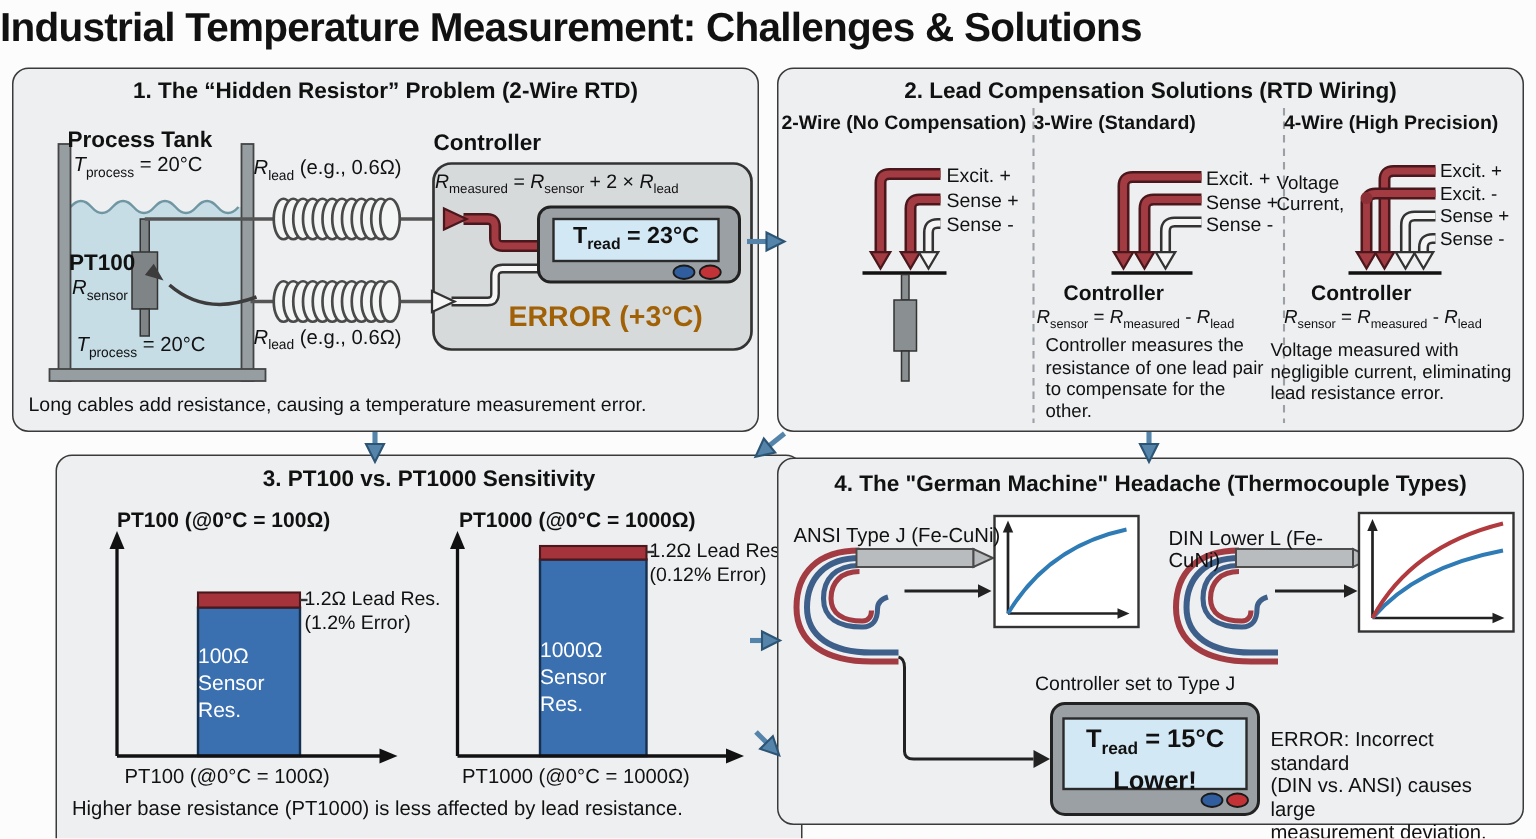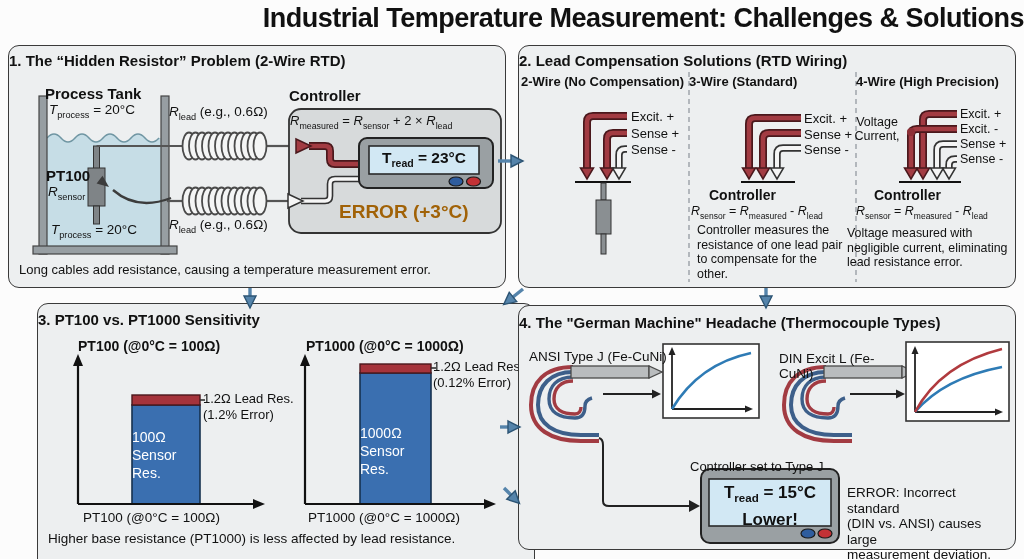--- a/index.html
+++ b/index.html
@@ -1,29 +1,29 @@
 <!DOCTYPE html>
 <html><head>
 <meta charset="utf-8">
 <style>
   html,body{margin:0;padding:0;background:#fff;}
   #stage{position:relative;width:1024px;height:559px;background:#fcfcfc;
          font-family:"Liberation Sans","DejaVu Sans",sans-serif;color:#111;overflow:hidden;}
   .abs{position:absolute;}
   .panel{position:absolute;background:#edeff0;border:1.7px solid #3a3a3a;border-radius:11px;box-sizing:border-box;}
-  .ptitle{position:absolute;left:0;right:0;text-align:left;font-weight:bold;font-size:15px;}
+  .ptitle{position:absolute;left:0;right:0;text-align:center;font-weight:bold;font-size:15px;}
   .ctr{}
   .b{font-weight:bold;}
   .i{font-style:italic;}
   sub{font-size:0.68em;}
   .lbl13{font-size:13px;}
   .lbl125{font-size:12.4px;line-height:14.6px;}
   svg{position:absolute;left:0;top:0;}
   .nowrap{white-space:nowrap;}
-  #title{position:absolute;left:0;top:3px;width:1024px;text-align:right;
+  #title{position:absolute;left:0;top:3px;width:1024px;text-align:left;
          font-size:27px;font-weight:bold;letter-spacing:-0.5px;}
   .barlabel{color:#fff;font-size:14px;line-height:18px;text-align:left;}
   .err{color:#a16207;font-weight:bold;}
   .disp{font-weight:bold;text-align:center;}
 </style>
 </head>
 <body>
 
 <div id="stage">
 
@@ -184,21 +184,21 @@
     </svg>
     <div class="abs ctr b" style="left:2px;top:28px;width:168px;font-size:13px;">2-Wire (No Compensation)</div>
     <div class="abs ctr b" style="left:170px;top:28px;width:167px;font-size:13px;">3-Wire (Standard)</div>
     <div class="abs ctr b" style="left:337px;top:28px;width:159px;font-size:13px;">4-Wire (High Precision)</div>
     <div class="abs lbl13" style="left:112px;top:63px;">Excit. +</div>
     <div class="abs lbl13" style="left:112px;top:80px;">Sense +</div>
     <div class="abs lbl13" style="left:112px;top:96px;">Sense -</div>
     <div class="abs lbl13" style="left:285px;top:65px;">Excit. +</div>
     <div class="abs lbl13" style="left:285px;top:81px;">Sense +</div>
     <div class="abs lbl13" style="left:285px;top:96px;">Sense -</div>
-    <div class="abs" style="left:332px;top:69px;width:52px;text-align:center;font-size:12.5px;">
+    <div class="abs" style="left:332px;top:69px;width:52px;text-align:left;font-size:12.5px;">
       <div>Voltage</div>
         <div>Current,</div>
     </div>
     <div class="abs" style="left:441px;top:61px;font-size:12.5px;">Excit. +</div>
     <div class="abs" style="left:441px;top:76px;font-size:12.5px;">Excit. -</div>
     <div class="abs" style="left:441px;top:91px;font-size:12.5px;">Sense +</div>
     <div class="abs" style="left:441px;top:106px;font-size:12.5px;">Sense -</div>
     <div class="abs ctr b" style="left:190px;top:141px;width:126px;font-size:14px;">Controller</div>
     <div class="abs ctr nowrap" style="left:172px;top:158px;width:163px;font-size:12.5px;"><span class="i">R</span><sub>sensor</sub><span> = </span><span class="i">R</span><sub>measured</sub><span> - </span><span class="i">R</span><sub>lead</sub></div>
     <div class="abs ctr lbl125" style="left:178px;top:177px;width:152px;">Controller measures the resistance of one lead pair to compensate for the other.</div>
@@ -305,22 +305,22 @@
       </g>
 
       <g>
         <rect x="182" y="163" width="138" height="74" rx="9" fill="#9aa0a3" stroke="#222" stroke-width="2"></rect>
         <rect x="190" y="173" width="122" height="47" fill="#d2e8f4" stroke="#2a2a2a" stroke-width="1.6"></rect>
         <ellipse cx="289" cy="227.5" rx="7" ry="4.5" fill="#2f5d9e" stroke="#1a1a1a" stroke-width="1.2"></ellipse>
         <ellipse cx="306" cy="227.5" rx="7" ry="4.5" fill="#c23236" stroke="#1a1a1a" stroke-width="1.2"></ellipse>
       </g>
     </svg>
     <div class="abs ctr" style="left:10px;top:43px;width:140px;font-size:13.5px;">ANSI Type J (Fe-CuNi)</div>
-    <div class="abs ctr" style="left:260px;top:45px;width:128px;font-size:13.5px;">DIN Excit L (Fe-CuNi)</div>
-    <div class="abs ctr lbl13" style="left:171px;top:142px;width:160px;margin-top:11px;">Controller set to Type J</div>
+    <div class="abs ctr" style="left:260px;top:45px;width:128px;font-size:13.5px;">DIN Lower L (Fe-CuNi)</div>
+    <div class="abs ctr lbl13" style="left:171px;top:142px;width:160px;">Controller set to Type J</div>
     <div class="abs disp" style="left:190px;top:176px;width:122px;font-size:17px;line-height:21px;">
       <div class="nowrap"><span>T</span><sub>read</sub><span> = 15°C</span></div>
       <div>Lower!</div>
     </div>
     <div class="abs ctr" style="left:328px;top:179px;width:162px;font-size:13.5px;line-height:15.5px;">
       <div>ERROR: Incorrect standard</div>
         <div>(DIN vs. ANSI) causes large</div>
         <div>measurement deviation.</div>
     </div>
   </section>

